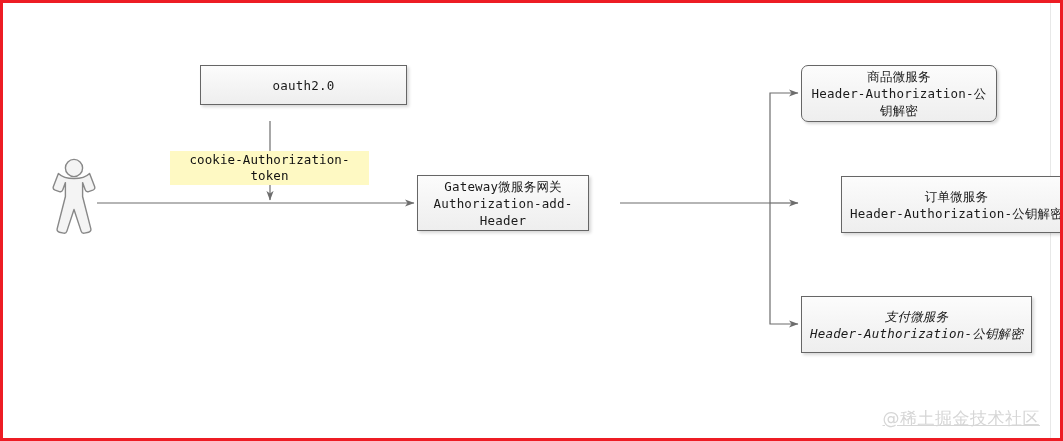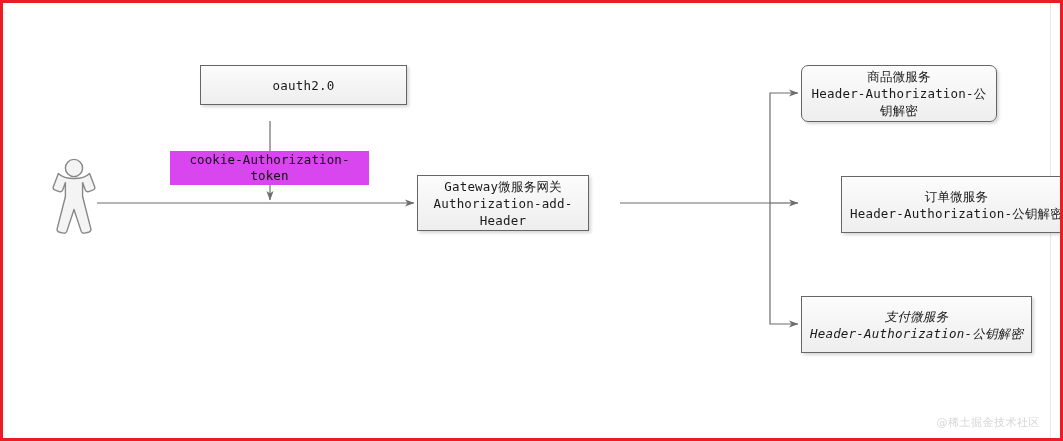--- a/index.html
+++ b/index.html
@@ -83,35 +83,36 @@
   
   .edge-label {
     position: absolute;
     left: 167px;
     top: 148px;
     width: 195px;
     text-align: center;
     font-size: 12.5px;
     line-height: 16px;
     color: #111111;
-    background: #d946ef;
+    background: #fef9c3;
     padding: 1px 2px;
     letter-spacing: 0.1px;
   }
 
   
   .watermark {
     position: absolute;
     right: 20px;
     bottom: 8px;
     font-family: "DejaVu Sans", "Liberation Sans", sans-serif;
-    font-size: 11px;
+    font-size: 17px;
     color: #d6d6d6;
     letter-spacing: 0.5px;
     user-select: none;
+    text-decoration: underline;
   }
 </style>
 </head>
 <body>
 
 <div class="screen">
   <div class="canvas">
 
     <div class="page-guide" style="left:1047px"></div>
 

